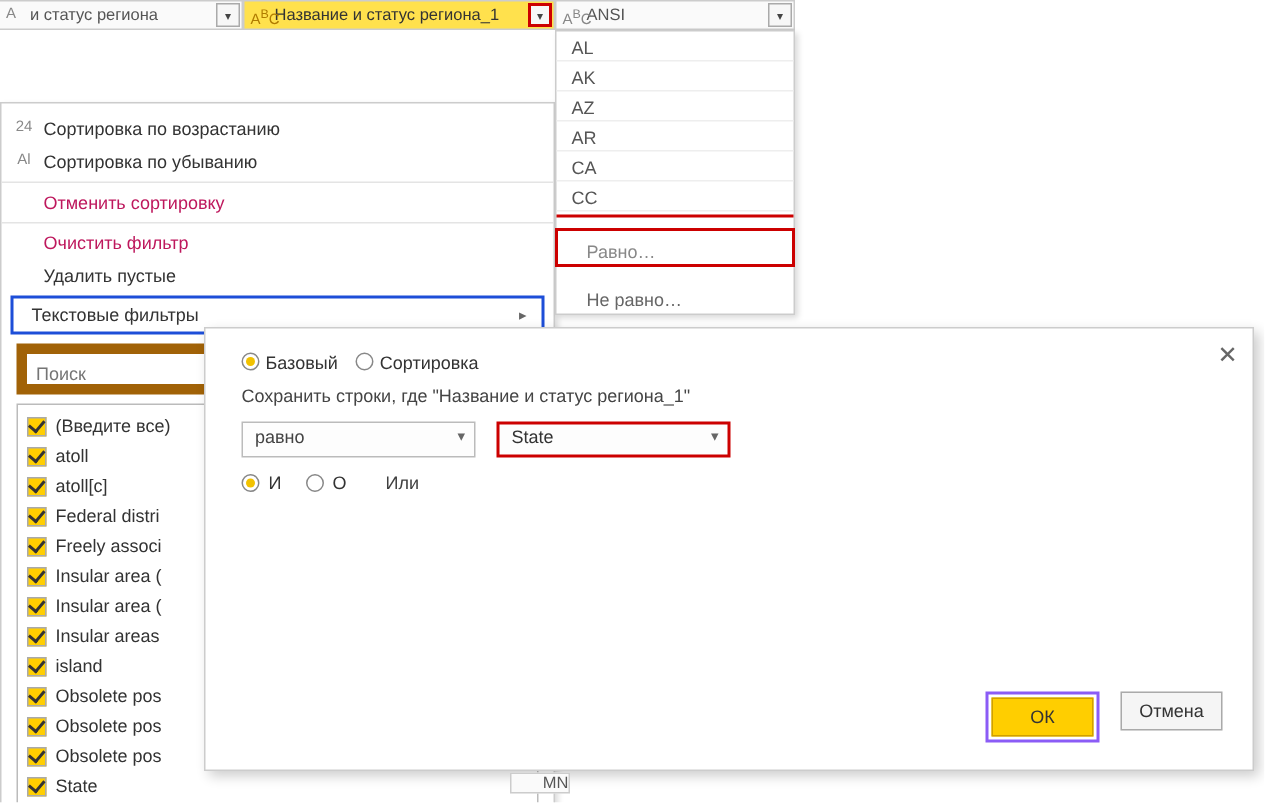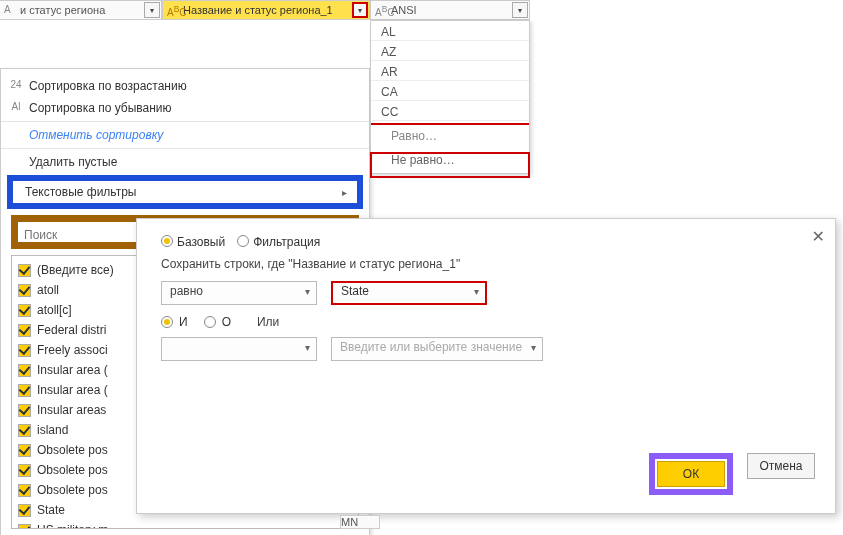--- a/index.html
+++ b/index.html
@@ -14,40 +14,40 @@
   .colhdr.h3 { width:160px; }
   .colhdr .txt { padding:0 4px 0 20px; white-space:nowrap; overflow:hidden; }
   .hdr-icon { position:absolute; left:4px; top:3px; font-size:10px; color:#888; }
   .colhdr.h2 .hdr-icon { color:#b07b00; }
   .dd-btn { position:absolute; right:1px; top:1px; width:16px; height:16px; border:1px solid #aaa; background:#f7f7f7; display:flex; align-items:center; justify-content:center; font-size:8px; color:#444; cursor:pointer; }
   .colhdr.h2 .dd-btn { border:2px solid #cc0000; }
 
   
   .menu { position:absolute; left:0; top:20px; width:370px; background:#fff; border:1px solid #ccc; box-shadow:2px 2px 4px rgba(0,0,0,0.15); padding:6px 0 10px 0;margin-top:48px; }
   .menu-item { display:flex; align-items:center; height:22px; padding:0 12px 0 28px; font-size:12px; position:relative; }
-  .menu-item.disabled { color:#3b82f6;font-style:italic; }
+  .menu-item.disabled { color:#be185d; }
   .menu-item .micon { position:absolute; left:8px; top:4px; font-size:10px; color:#888; width:14px; text-align:center;}
   .menu-item.hasarrow::after { content:"\25B8"; position:absolute; right:10px; font-size:10px; color:#666; }
   .menu-divider { height:1px; background:#e4e4e4; margin:2px 0; }
-  .menu .red-box { border:6px solid #1d4ed8; margin:2px 6px; }
+  .menu .red-box { border:2px solid #1d4ed8; margin:2px 6px; }
 
   .searchbox { margin:6px 10px; border:7px solid #a16207; height:34px; display:flex; align-items:flex-end; }
   .searchbox input { border:none; outline:none; width:100%; padding:0 6px; font-size:12px; color:#888; background:transparent; }
 
   .checklist-wrap { margin:4px 10px 0 10px; border:1px solid #bbb; height:274px; overflow:hidden; }
   .checklist { padding:4px 2px; }
   .chk-row { display:flex; align-items:center; height:20px; padding:0 4px; font-size:12px; white-space:nowrap; overflow:hidden; }
   .chk { width:13px; height:13px; border:1px solid #aaa; background:#ffce00; margin-right:6px; position:relative; flex:0 0 13px;}
   .chk::after { content:""; position:absolute; left:2px; top:-1px; width:5px; height:8px; border:solid #333; border-width:0 2px 2px 0; transform:rotate(40deg); }
 
   
   .ansi-list { position:absolute; left:370px; top:20px; width:160px; border:1px solid #ccc; background:#fff; box-shadow:2px 2px 4px rgba(0,0,0,0.15); }
   .ansi-row { height:20px; padding:4px 10px; border-bottom:1px solid #eee; font-size:12px; color:#555; }
   .ansi-subbox { margin-top:2px; border-top:2px solid #cc0000; }
-  .text-filter-row { height:24px; padding:4px 20px; font-size:12px; color:#666; }
+  .text-filter-row { height:24px; padding:16px 20px; font-size:12px; color:#666; }
   .text-filter-row.equal { color:#888; }
   .red-box-abs { position:absolute; border:2px solid #cc0000; pointer-events:none; }
 
   
   .dialog { position:absolute; left:136px; top:218px; width:700px; height:296px; background:#fff; border:1px solid #ccc; box-shadow:3px 3px 8px rgba(0,0,0,0.2); padding:16px 24px; }
   .dialog .close { position:absolute; right:10px; top:8px; font-size:16px; color:#666; cursor:pointer; }
   .dialog h2 { margin:0 0 12px 0; font-size:20px; font-weight:400; color:#333; }
   .dialog .desc { font-size:12px; color:#555; margin-bottom:10px; }
   .radio-row { display:flex; align-items:flex-start; gap:4px; font-size:12px; margin-bottom:8px; }
   .radio { width:12px; height:12px; border:1px solid #888; border-radius:50%; display:inline-block; position:relative; }
@@ -56,21 +56,21 @@
   .cond-row { display:flex; gap:14px; margin-bottom:10px; align-items:center; }
   .combo { height:24px; border:1px solid #bbb; background:#fdfdfd; min-width:156px; padding:0 20px 4px 8px; font-size:12px; color:#444; display:flex; align-items:center; position:relative; }
   .combo.placeholder { color:#aaa; }
   .combo::after { content:"\25BE"; position:absolute; right:6px; font-size:10px; color:#666; }
   .combo.state-sel { border:2px solid #cc0000; color:#333; font-weight:500; }
   .andor-row { display:flex; align-items:center; gap:6px; font-size:12px; margin-bottom:8px; }
   .btn-row { position:absolute; right:20px; bottom:18px; display:flex; gap:14px; }
   .btn { height:26px; min-width:68px; border:1px solid #aaa; background:#f5f5f5; font-size:12px; display:flex; align-items:center; justify-content:center; cursor:pointer; }
   .btn.ok { background:#ffce00; border-color:#d0a000; }
 
-  .small-preview { position:absolute; left:340px; top:515px; width:40px; border:1px solid #ccc; text-align:left; font-size:11px; color:#555; background:#fafafa; }
+  .small-preview { position:absolute; left:340px; top:515px; width:40px; border:1px solid #ccc; text-align:right; font-size:11px; color:#555; background:#fafafa; }
 
 </style>
 </head>
 <body>
 
 <div class="canvas">
 
   <div class="colheaders">
     <div class="colhdr h1">
       <span class="hdr-icon">A</span>
@@ -96,20 +96,23 @@
     </div>
     <div class="menu-item">
       <span class="micon">Al</span>
       <span>Сортировка по убыванию</span>
     </div>
     <div class="menu-divider"></div>
     <div class="menu-item disabled">
       <span>Отменить сортировку</span>
     </div>
     <div class="menu-divider"></div>
+    <div class="menu-item disabled">
+      <span>Очистить фильтр</span>
+    </div>
     <div class="menu-item">
       <span>Удалить пустые</span>
     </div>
     <div class="red-box">
       <div class="menu-item hasarrow" style="padding-left:12px;">
         <span>Текстовые фильтры</span>
       </div>
     </div>
 
     <div class="searchbox">
@@ -174,20 +177,21 @@
             <span class="chk"></span>
             <span>US military m</span>
           </div>
         </div>
     </div>
   </div>
 
   <div class="ansi-list">
     <div id="ansi-rows">
         <div class="ansi-row">AL</div>
+        <div class="ansi-row">AK</div>
         <div class="ansi-row">AZ</div>
         <div class="ansi-row">AR</div>
         <div class="ansi-row">CA</div>
         <div class="ansi-row">CC</div>
       </div>
     <div class="ansi-subbox">
       <div class="text-filter-row equal">
         <span>Равно…</span>
       </div>
       <div class="text-filter-row">
@@ -199,21 +203,21 @@
   <div class="red-box-abs" style="left:370px; top:152px; width:160px; height:26px;"></div>
 
   <div class="dialog">
     <span class="close">✕</span>
 
     <div class="radio-row">
       <span class="radio sel"></span>
       <span>Базовый</span>
       <span style="width:4px;"></span>
       <span class="radio"></span>
-      <span>Фильтрация</span>
+      <span>Сортировка</span>
     </div>
 
     <div class="keepline">
       <span>Сохранить строки, где "</span><span>Название и статус региона_1</span><span>"</span>
     </div>
 
     <div class="cond-row">
       <div class="combo">
         <span>равно</span>
       </div>
@@ -225,31 +229,23 @@
     <div class="andor-row">
       <span class="radio sel"></span>
       <span>И</span>
       <span style="width:4px;"></span>
       <span class="radio"></span>
       <span>О</span>
       <span style="width:14px;"></span>
       <span style="color:#404040;">Или</span>
     </div>
 
-    <div class="cond-row">
-      <div class="combo placeholder">
-        <span>&nbsp;</span>
-      </div>
-      <div class="combo placeholder" style="min-width:180px;">
-        <span>Введите или выберите значение</span>
-      </div>
-    </div>
 
     <div class="btn-row">
-      <div style="border:6px solid #8b5cf6; padding:2px;">
+      <div style="border:2px solid #8b5cf6; padding:2px;">
         <div class="btn ok">
           <span>ОК</span>
         </div>
       </div>
       <div class="btn">
         <span>Отмена</span>
       </div>
     </div>
   </div>
 

